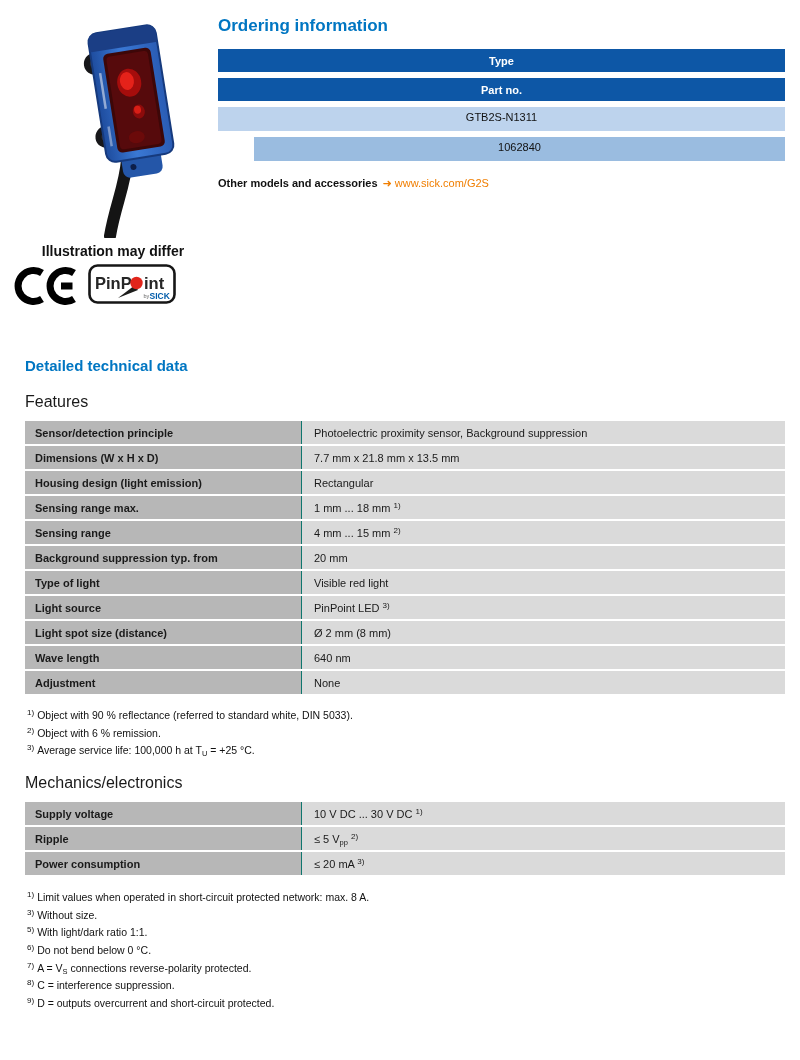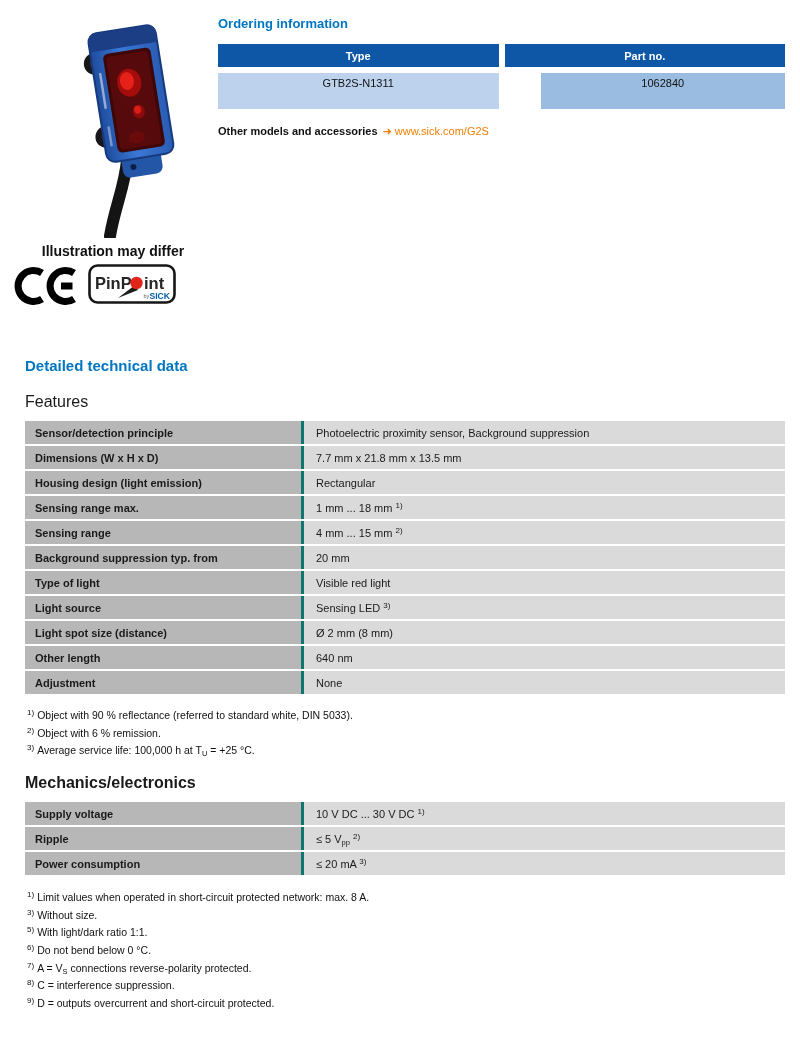--- a/index.html
+++ b/index.html
@@ -14,50 +14,50 @@
   
   .photo{position:absolute;left:70px;top:10px;width:135px;height:228px;}
   .caption{position:absolute;left:18px;top:243px;width:190px;text-align:center;
     font-size:14px;font-weight:bold;color:#111;}
   .ce{position:absolute;left:14px;top:265px;width:64px;height:42px;}
   .pinpoint{position:absolute;left:88px;top:264px;width:88px;height:40px;}
   svg text{font-family:"Liberation Sans","DejaVu Sans",sans-serif;}
 
   
   .ordering{position:absolute;left:218px;top:12px;width:567px;}
-  .h-blue{color:var(--accent-blue,#0076C2);font-weight:bold;font-size:13px;}
+  .h-blue{color:var(--accent-blue,#0076C2);font-weight:bold;font-size:17px;}
   .ordering .h-blue{margin:4px 0 13px 0;}
-  .order-grid{display:grid;grid-template-columns:1fr 1fr;column-gap:3px;row-gap:2px;gap:6px;}
+  .order-grid{display:grid;grid-template-columns:1fr;column-gap:3px;row-gap:2px;gap:6px;}
   .oh{background:var(--table-header-blue,#0D57A6);color:#fff;font-weight:bold;font-size:11px;
     text-align:center;padding:6px 4px 5px;}
-  .oc{font-size:11px;text-align:center;padding:4px 4px 20px;color:#111;}
+  .oc{font-size:11px;text-align:center;padding:4px 4px 8px;color:#111;}
   .oc.c1{background:var(--row-blue-light,#BDD3ED);}
   .oc.c2{background:var(--row-blue-mid,#9ABCE0);margin-left:36px;}
   .other{margin-top:16px;font-size:11px;font-weight:bold;color:#111;}
   .other .arrow{color:var(--link-orange,#F07E00);margin:0 3px 0 5px;font-weight:bold;}
   .other a{color:var(--link-orange,#F07E00);text-decoration:none;font-weight:normal;cursor:pointer;}
 
   
   #main{position:absolute;left:25px;top:357px;width:760px;}
   #main .h-blue.lg{font-size:15px;margin:0 0 19px 0;}
   .h-sub{font-size:16px;font-weight:normal;color:#1a1a1a;margin:0 0 8px 0;}
 
   table.spec{width:100%;border-collapse:separate;border-spacing:0 2px;table-layout:fixed;}
   table.spec td{font-size:11px;vertical-align:middle;}
   table.spec td.lbl{width:258px;background:var(--label-gray,#B7B7B7);font-weight:bold;
     padding:6px 8px 5px 10px;}
   table.spec td.val{background:var(--value-gray,#DADADA);padding:6px 8px 5px 12px;
-    border-left:3px solid #0f766e;}
+    border-left:1px solid #0f766e;}
   sup{font-size:8px;line-height:0;vertical-align:4px;}
   sub{font-size:7.5px;line-height:0;vertical-align:-2px;}
 
   .fnotes{margin:13px 0 16px 2px;}
   .fn{font-size:10.5px;line-height:13px;margin-bottom:4.6px;color:#111;}
   .fn sup{font-size:8px;margin-right:3px;vertical-align:4px;}
-  #mech-heading{margin-top:17px;font-weight:bold;}
+  #mech-heading{margin-top:17px;}
   #bottom-footnotes{margin-top:14px;}
 </style>
 </head>
 <body>
 
 <div id="page">
 
   <div class="photo">
     <svg viewBox="0 0 135 228" width="135" height="228">
       <defs>
@@ -156,28 +156,28 @@
           <tr>
             <td class="lbl">Background suppression typ. from</td>
             <td class="val"><span>20 mm</span></td>
           </tr>
           <tr>
             <td class="lbl">Type of light</td>
             <td class="val"><span>Visible red light</span></td>
           </tr>
           <tr>
             <td class="lbl">Light source</td>
-            <td class="val"><span>Sensing LED </span><sup>3)</sup></td>
+            <td class="val"><span>PinPoint LED </span><sup>3)</sup></td>
           </tr>
           <tr>
             <td class="lbl">Light spot size (distance)</td>
             <td class="val"><span>Ø 2 mm (8 mm)</span></td>
           </tr>
           <tr>
-            <td class="lbl">Other length</td>
+            <td class="lbl">Wave length</td>
             <td class="val"><span>640 nm</span></td>
           </tr>
           <tr>
             <td class="lbl">Adjustment</td>
             <td class="val"><span>None</span></td>
           </tr>
         </tbody>
       </table>
     <div class="fnotes" id="features-footnotes">
         <div class="fn"><sup>1)</sup><span>Object with 90 % reflectance (referred to standard white, DIN 5033).</span></div>

